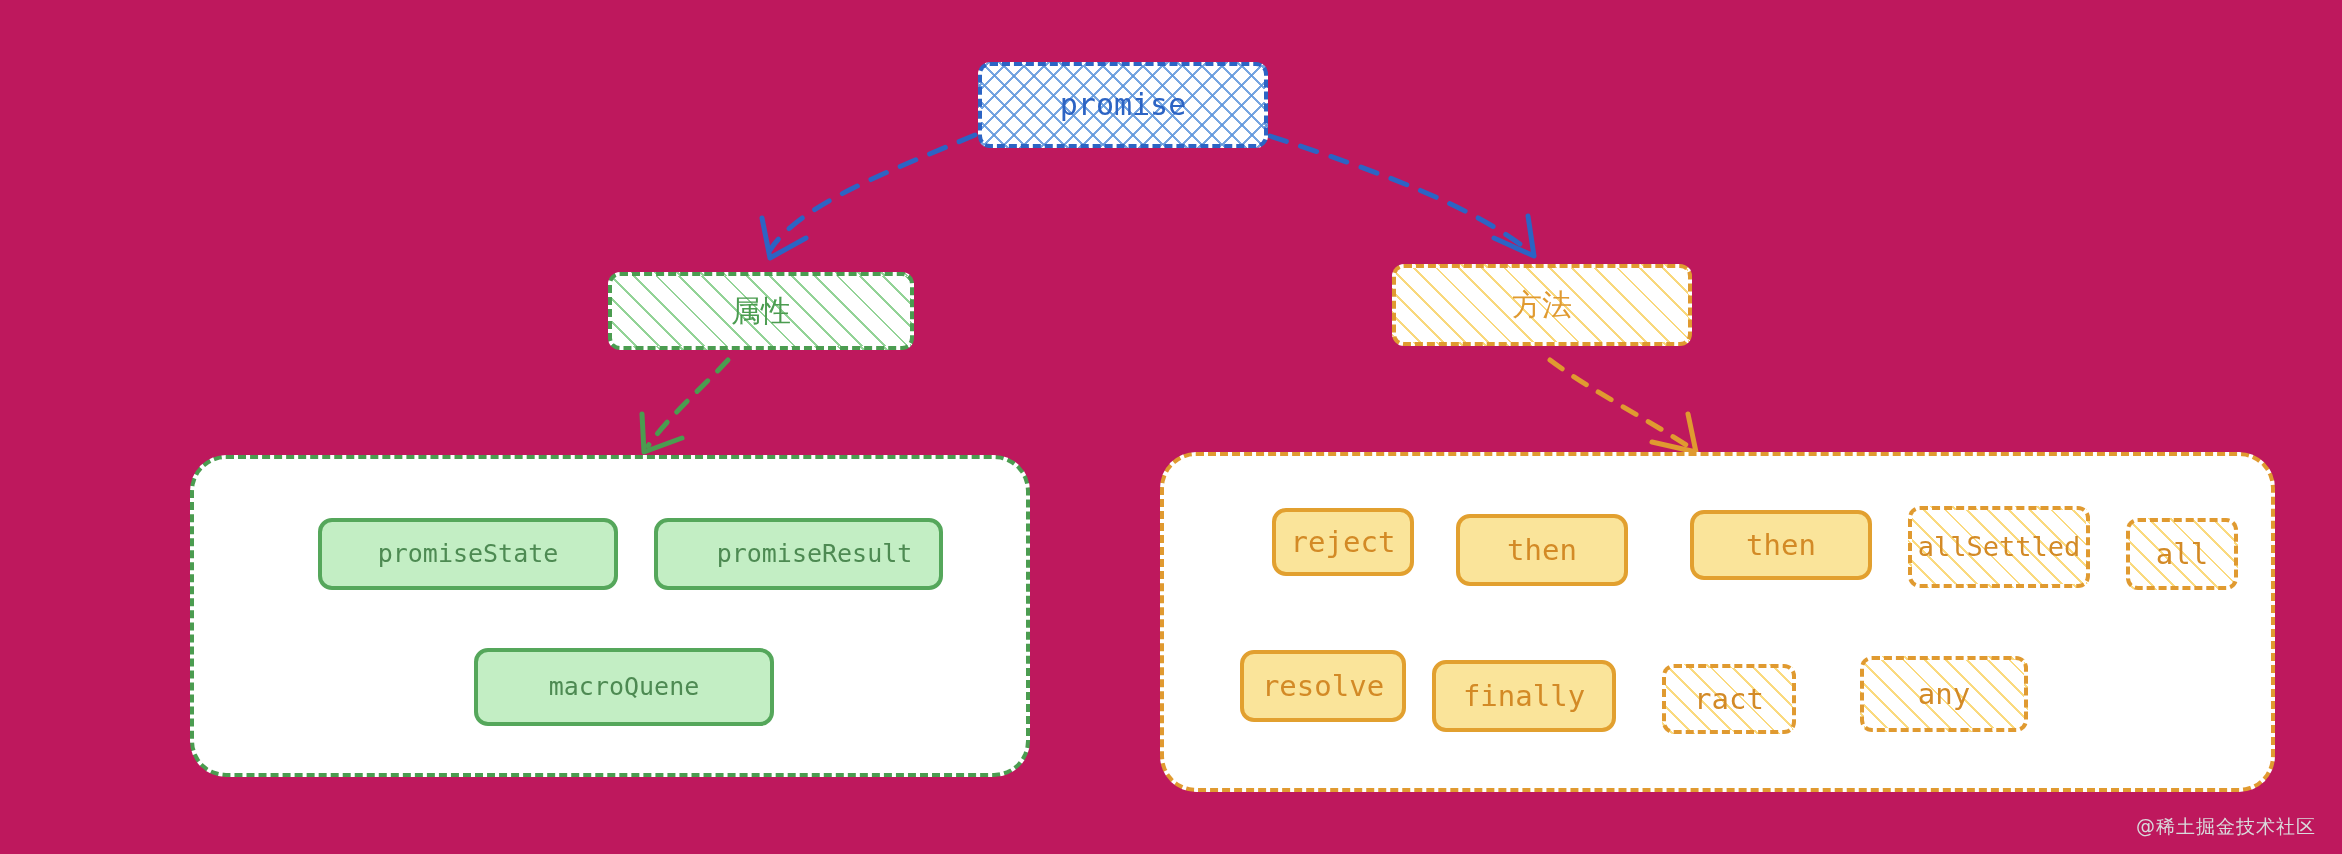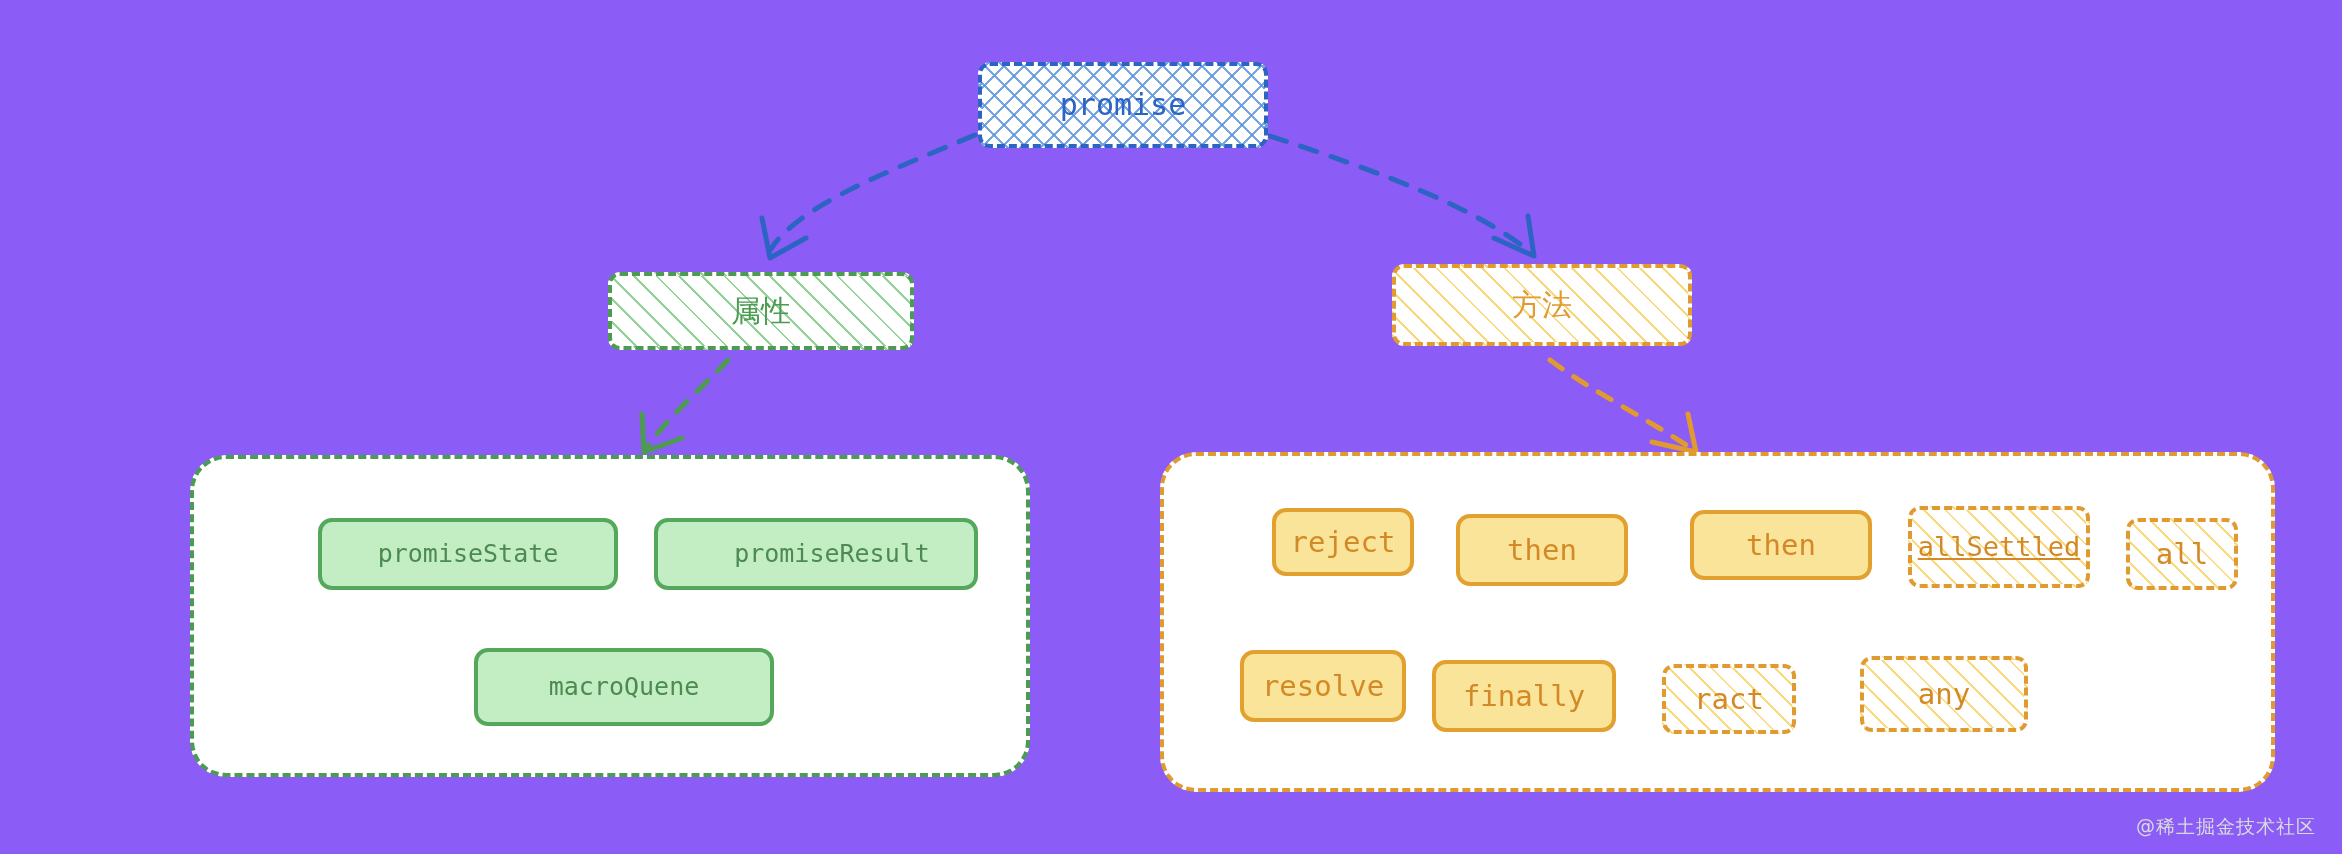--- a/index.html
+++ b/index.html
@@ -4,21 +4,21 @@
 <style>
   html, body {
     margin: 0;
     padding: 0;
     background: #ffffff;
   }
   #canvas {
     position: relative;
     width: 2342px;
     height: 854px;
-    background: #8b5cf6;
+    background: #be185d;
     overflow: hidden;
     font-family: "DejaVu Sans Mono", monospace;
   }
 
   
   .node {
     position: absolute;
     box-sizing: border-box;
     display: flex;
     align-items: center;
@@ -160,33 +160,33 @@
   <div class="node n-promise" style="left:978px; top:62px; width:290px; height:86px;">promise</div>
 
   <div class="node n-attr" style="left:608px; top:272px; width:306px; height:78px;">属性</div>
 
   <div class="node n-method" style="left:1392px; top:264px; width:300px; height:82px;">方法</div>
 
   <div class="group-green" style="left:190px; top:455px; width:840px; height:322px;"></div>
 
   <div class="node leaf-green" style="left:318px; top:518px; width:300px; height:72px;">promiseState</div>
 
-  <div class="node leaf-green" style="left:654px; top:518px; width:324px; height:72px;padding-left:32px;">promiseResult</div>
+  <div class="node leaf-green" style="left:654px; top:518px; width:289px; height:72px;padding-left:32px;">promiseResult</div>
 
   <div class="node leaf-green" style="left:474px; top:648px; width:300px; height:78px;">macroQuene</div>
 
   <div class="group-orange" style="left:1160px; top:452px; width:1115px; height:340px;"></div>
 
   <div class="node leaf-yellow" style="left:1272px; top:508px; width:142px; height:68px;">reject</div>
 
   <div class="node leaf-yellow" style="left:1456px; top:514px; width:172px; height:72px;">then</div>
 
   <div class="node leaf-yellow" style="left:1690px; top:510px; width:182px; height:70px;">then</div>
 
-  <div class="node leaf-dashed" style="left:1908px; top:506px; width:182px; height:82px; padding:0 4px;text-decoration:underline;">allSettled</div>
+  <div class="node leaf-dashed" style="left:1908px; top:506px; width:182px; height:82px; padding:0 4px;">allSettled</div>
 
   <div class="node leaf-dashed small" style="left:2126px; top:518px; width:112px; height:72px;">all</div>
 
   <div class="node leaf-yellow" style="left:1240px; top:650px; width:166px; height:72px;">resolve</div>
 
   <div class="node leaf-yellow" style="left:1432px; top:660px; width:184px; height:72px;">finally</div>
 
   <div class="node leaf-dashed small" style="left:1662px; top:664px; width:134px; height:70px;">ract</div>
 
   <div class="node leaf-dashed small" style="left:1860px; top:656px; width:168px; height:76px;">any</div>

